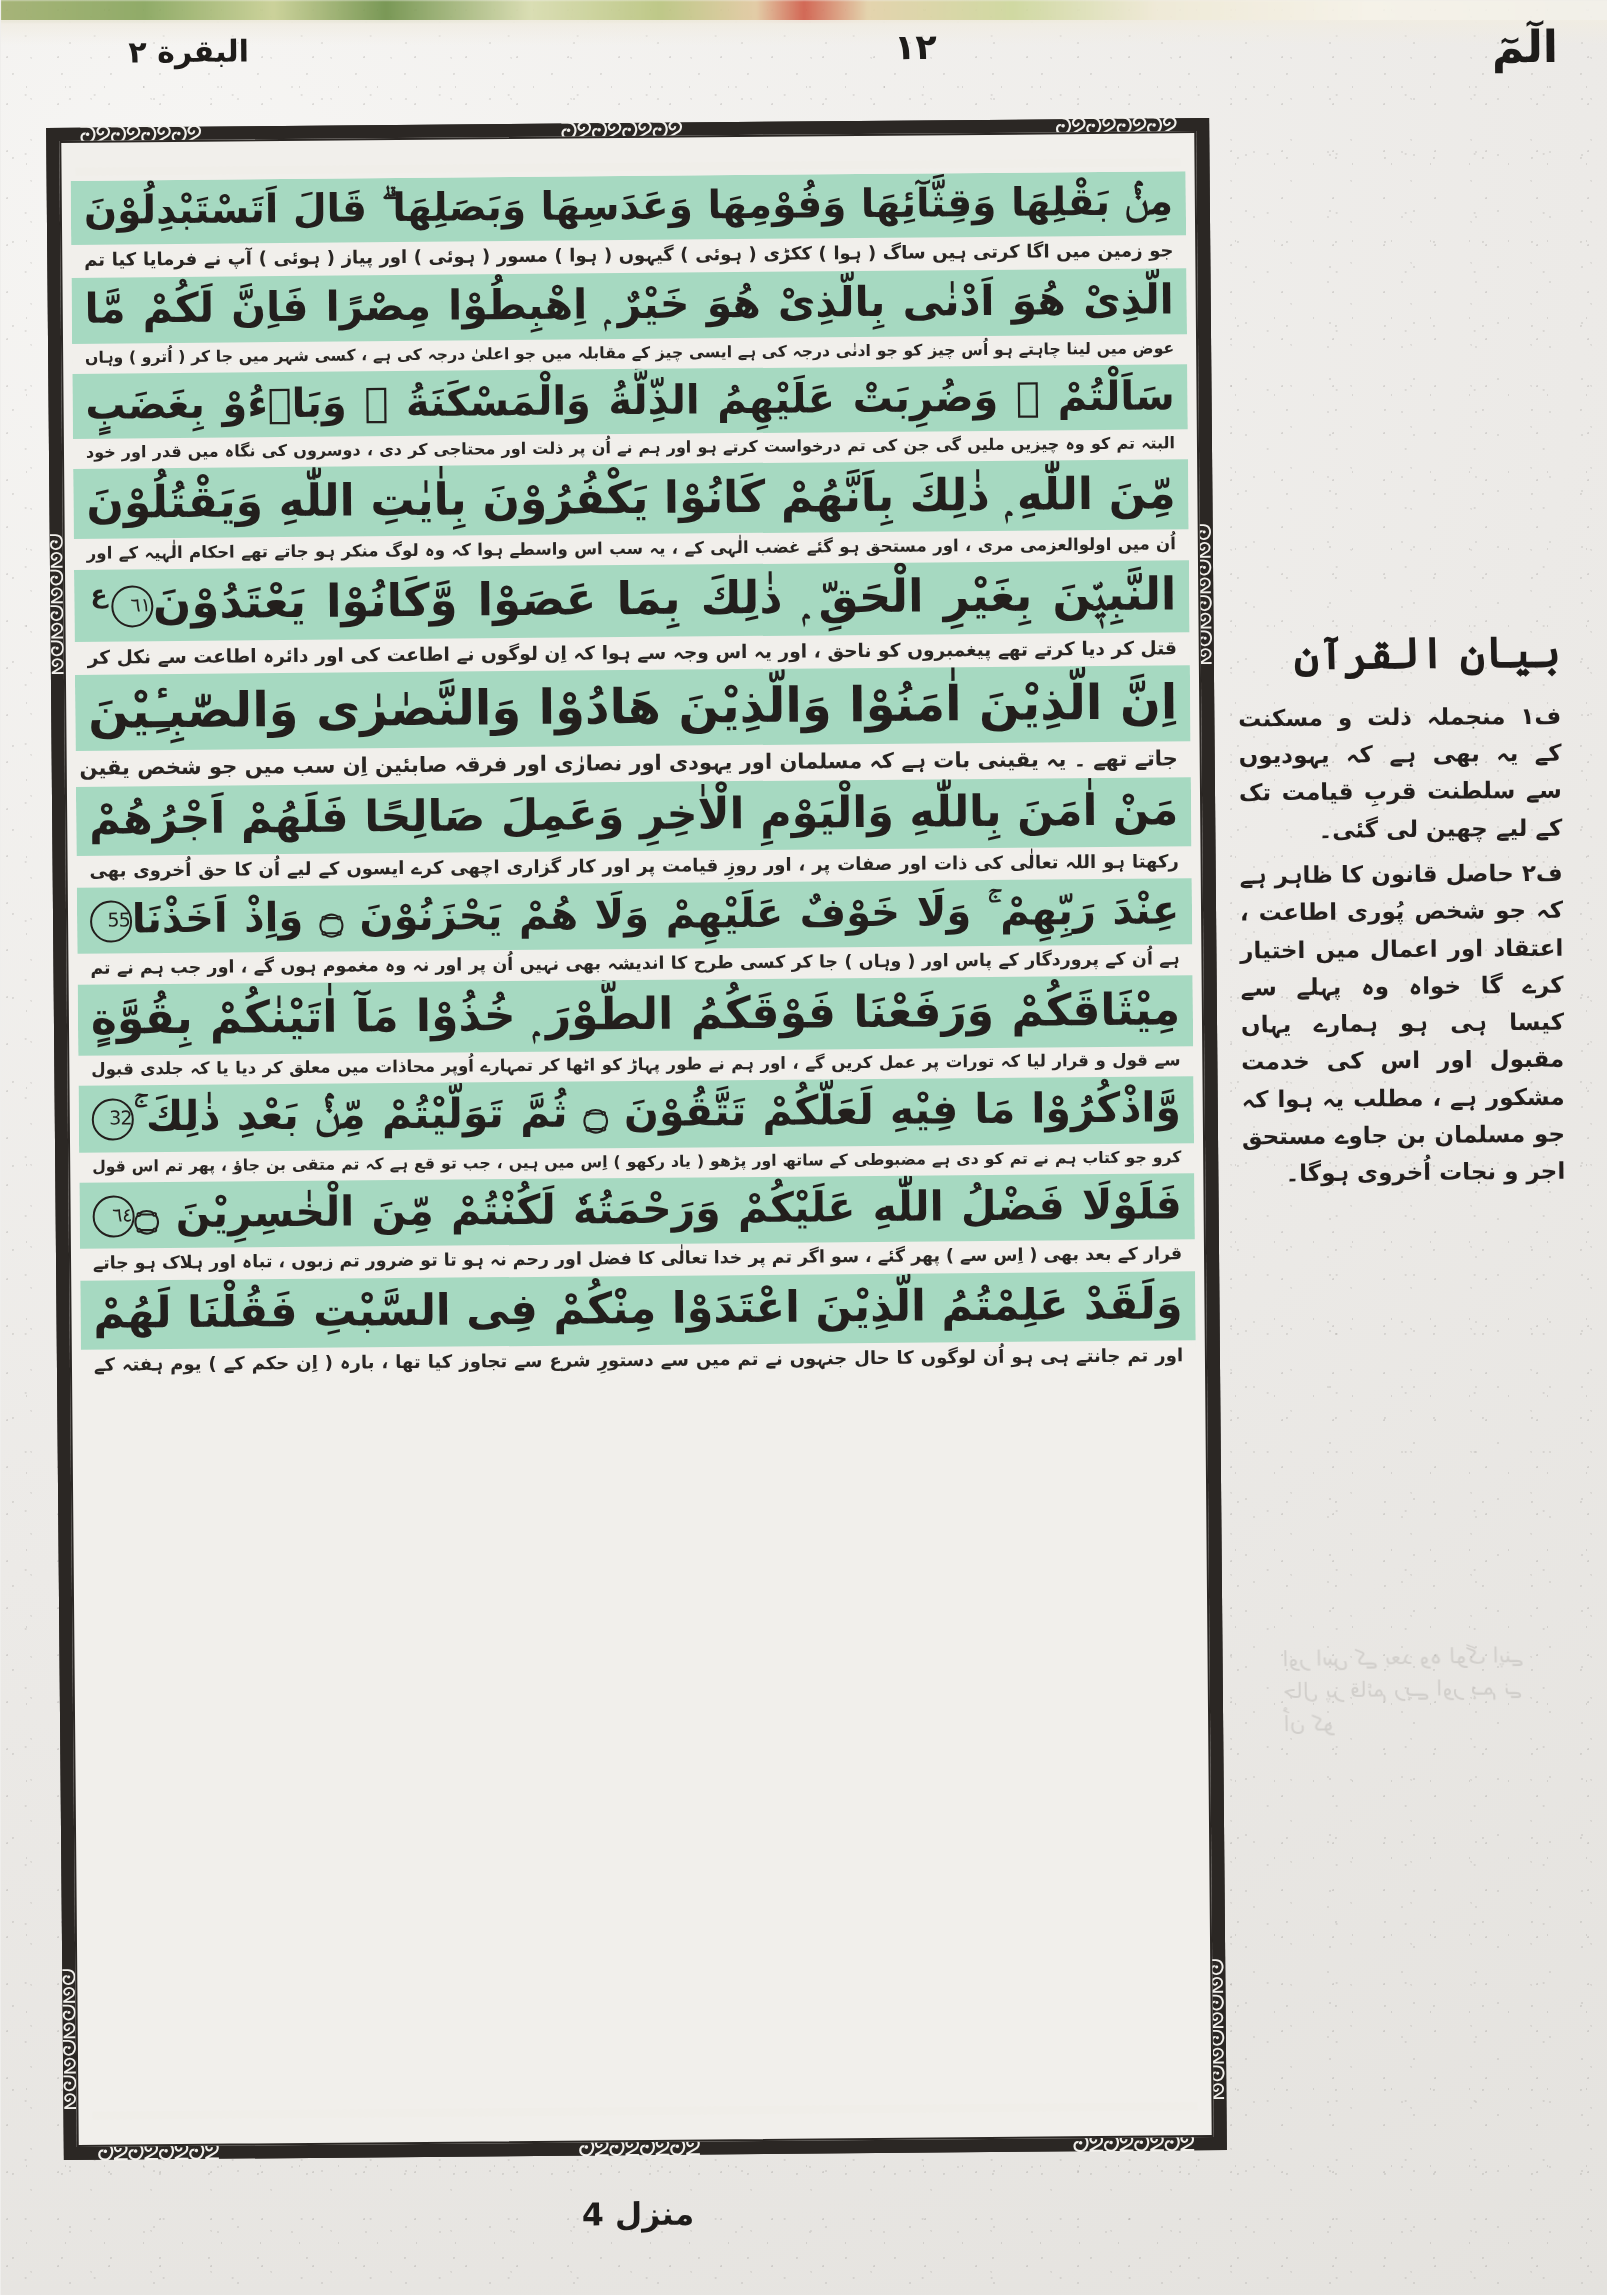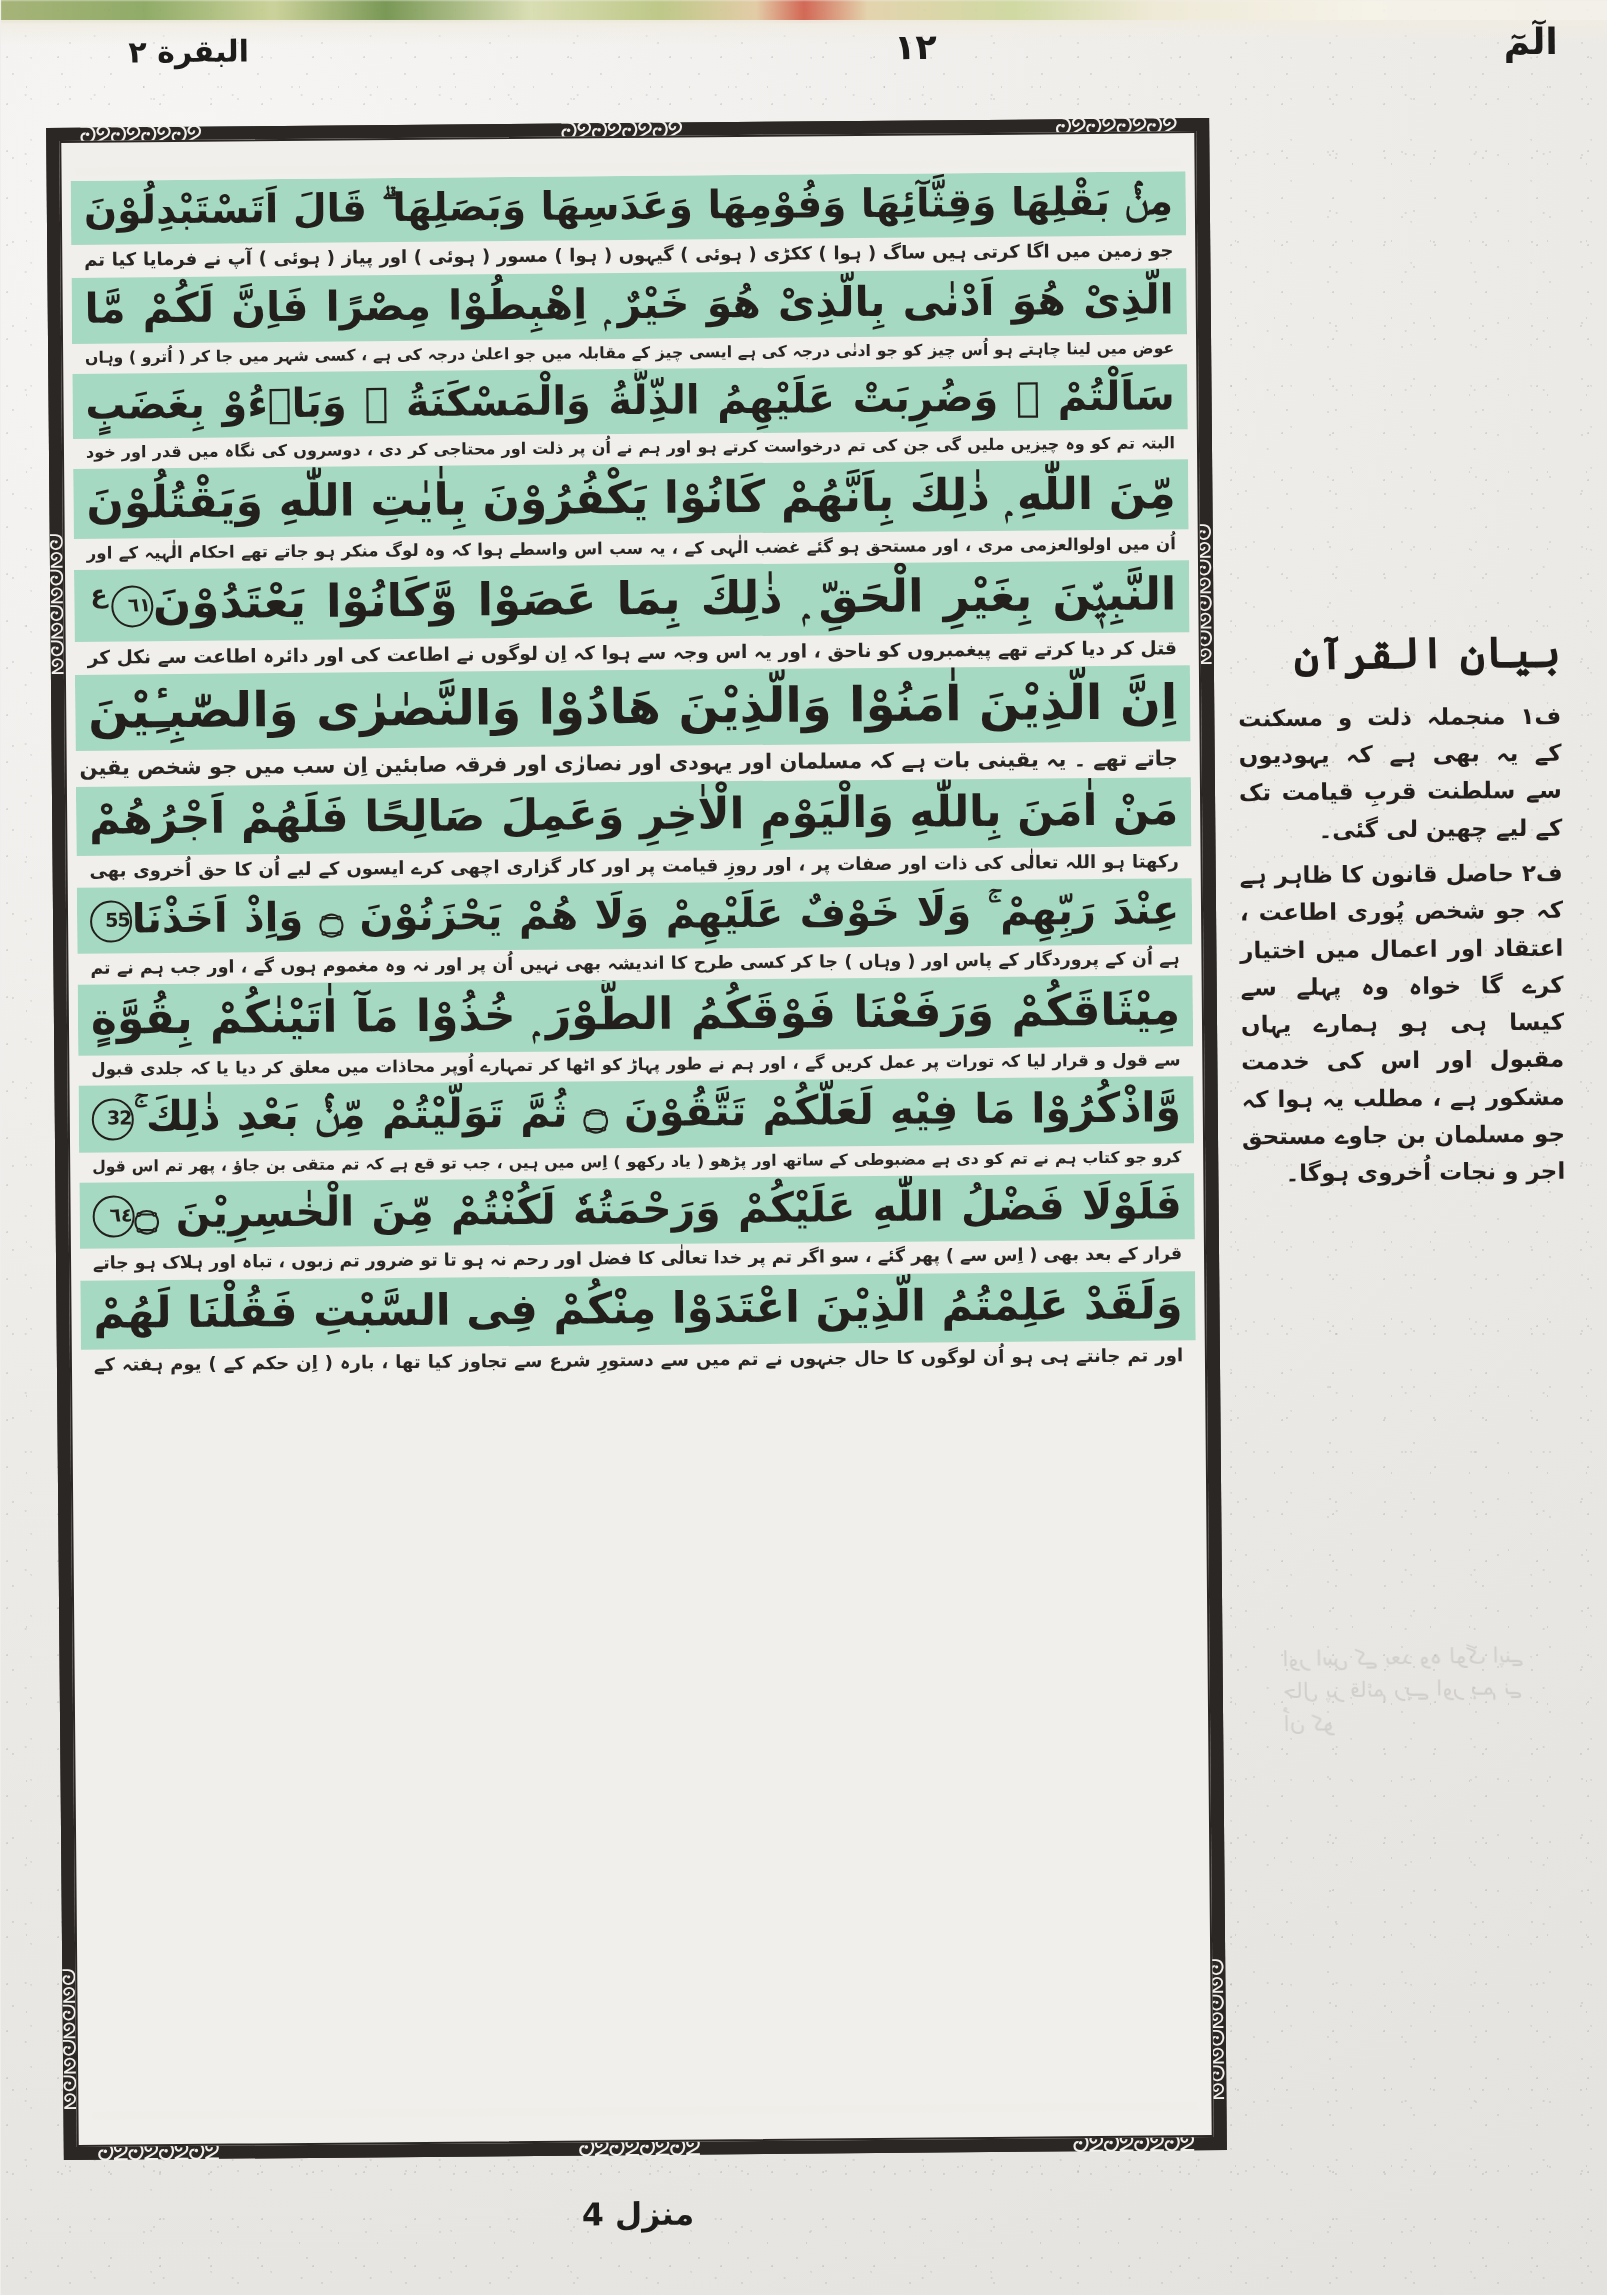--- a/index.html
+++ b/index.html
@@ -48,21 +48,21 @@
   #runhead{
     position:absolute;left:0;top:28px;width:1608px;height:70px;
     transform:rotate(-0.55deg);
   }
   .rh-item{
     position:absolute;top:0;
     font-family:"DejaVu Sans","Liberation Sans",sans-serif;
     font-size:33px;font-weight:700;color:#1e1c1a;
     letter-spacing:0;white-space:nowrap;
   }
-  #rh-juz{right:50px;font-size:36px;}
+  #rh-juz{right:50px;font-size:44px;}
   #rh-page{right:671px;font-size:35px;}
   #rh-surah{right:1359px;font-size:30px;}
 
   
   #frame-wrap{
     position:absolute;left:55px;top:123px;width:1163px;height:2032px;
     transform:rotate(-0.5deg);
   }
   #frame-outer{
     position:absolute;inset:0;
@@ -129,21 +129,21 @@
     white-space:nowrap;
     overflow:hidden;
     direction:rtl;
     font-family:"DejaVu Sans","Liberation Sans",sans-serif;
   }
   .vnum{
     display:inline-block;
     border:2.5px solid #231f1d;
     border-radius:50%;
     width:38px;height:38px;line-height:35px;
-    font-size:19px;font-weight:700;text-align:center;
+    font-size:19px;font-weight:400;text-align:center;
     vertical-align:middle;margin:0 0;
     background:transparent;
   }
   .ruku{
     font-size:25px;vertical-align:super;margin:0 3.3px;font-weight:700;
   }
 
   
   #sidebar{
     position:absolute;right:45px;top:630px;width:323px;

